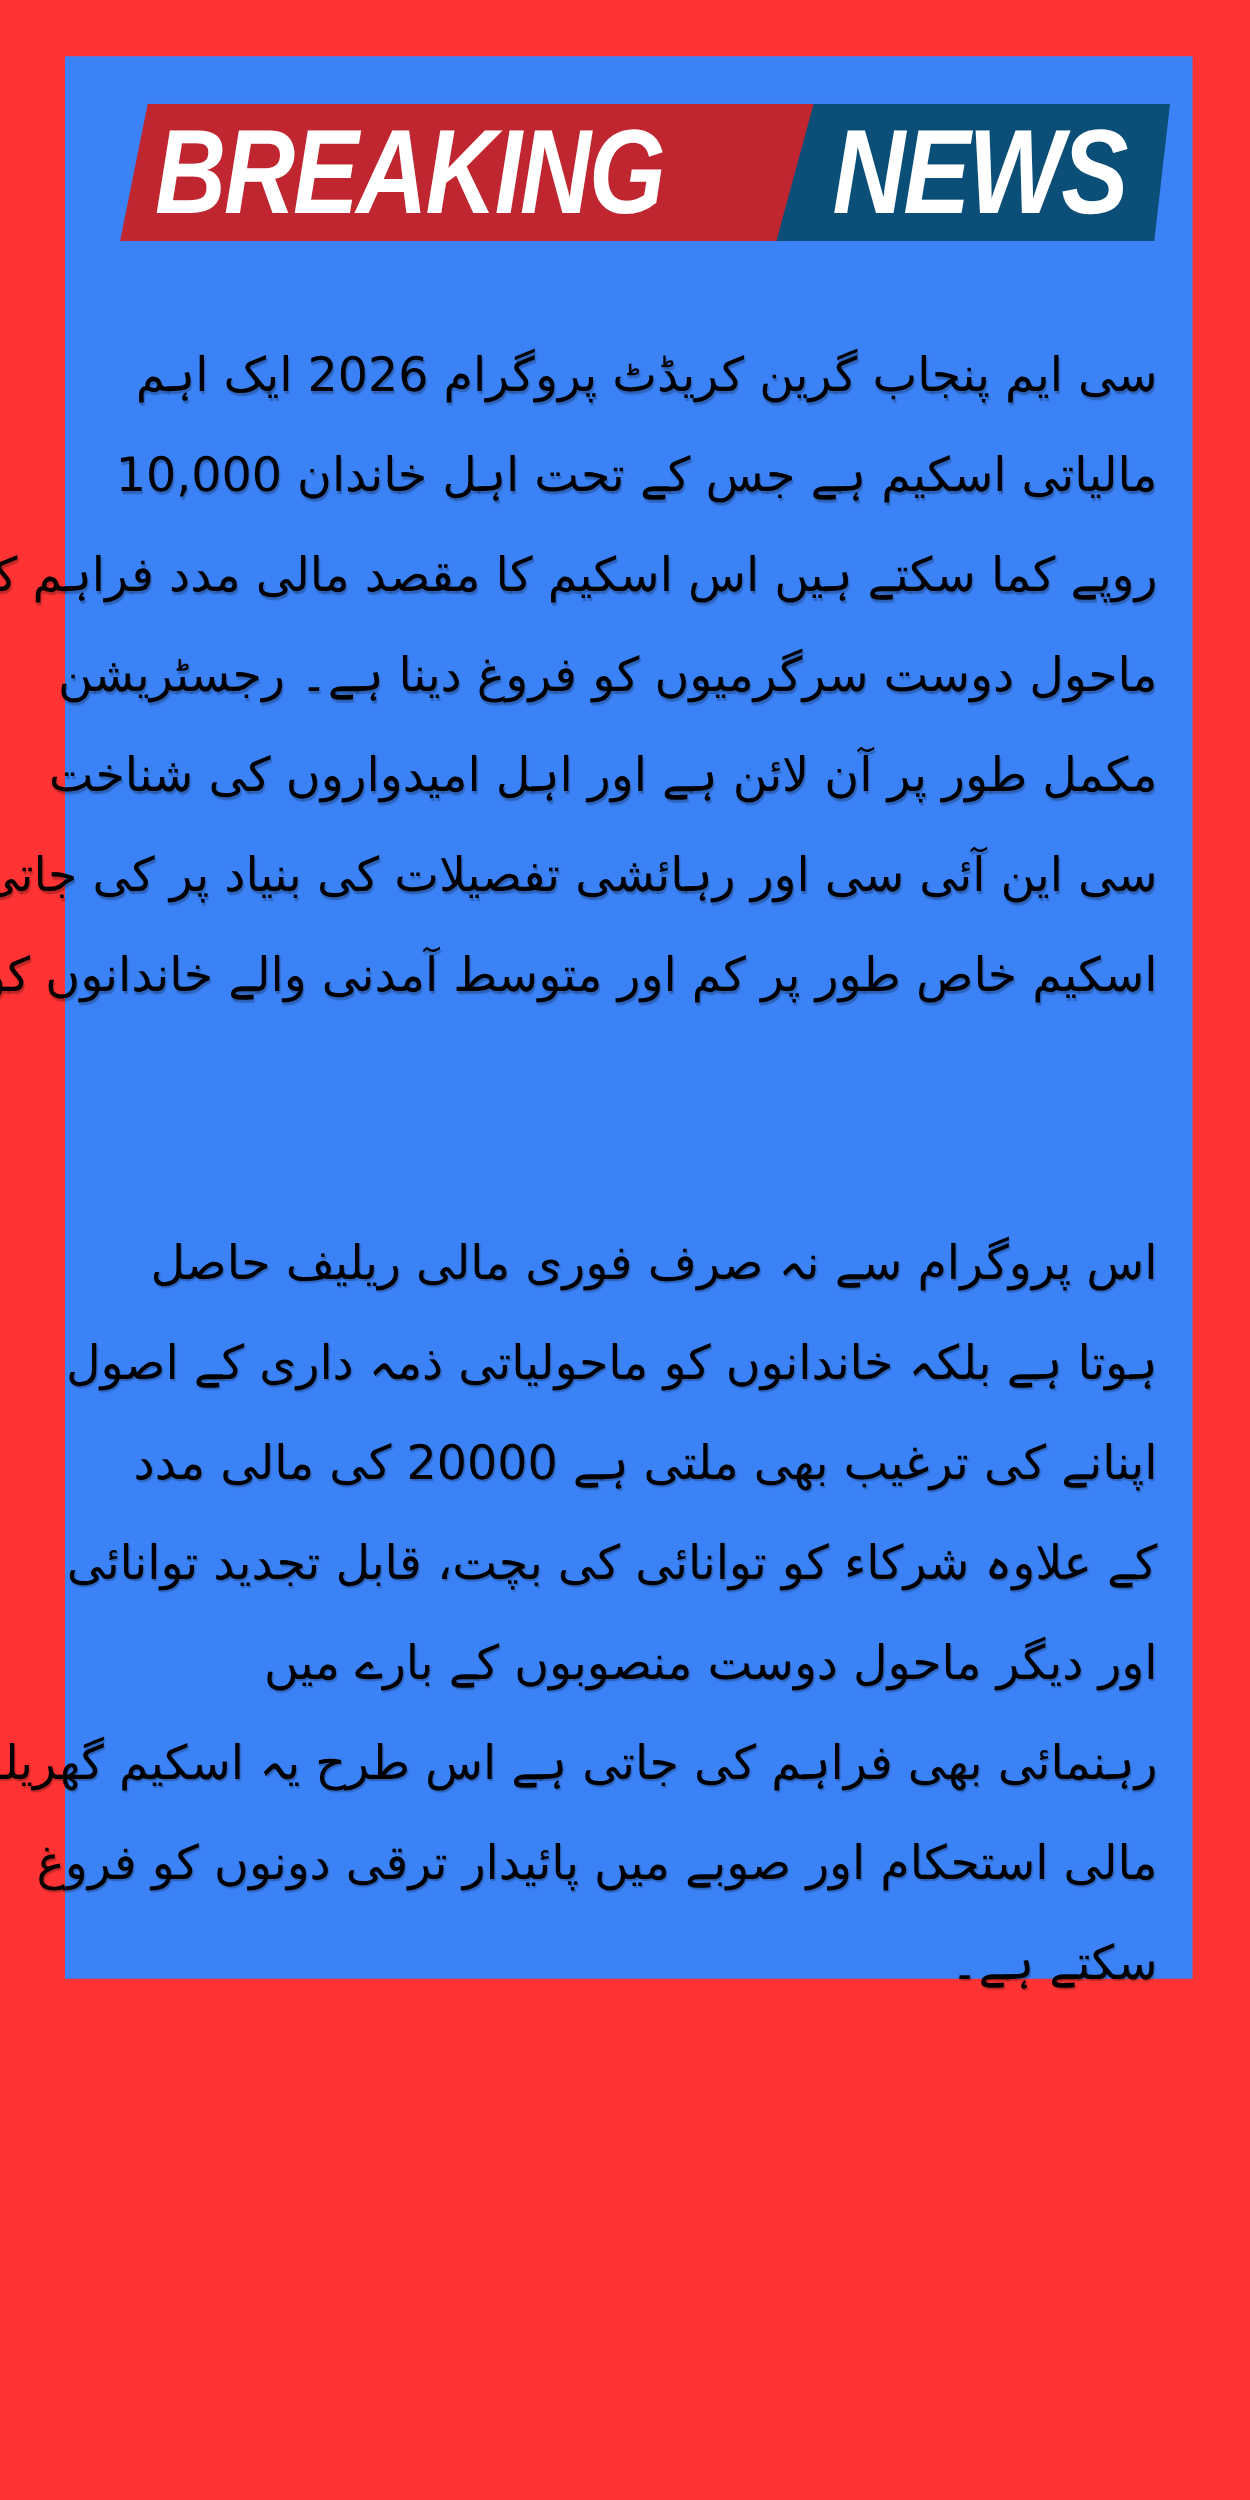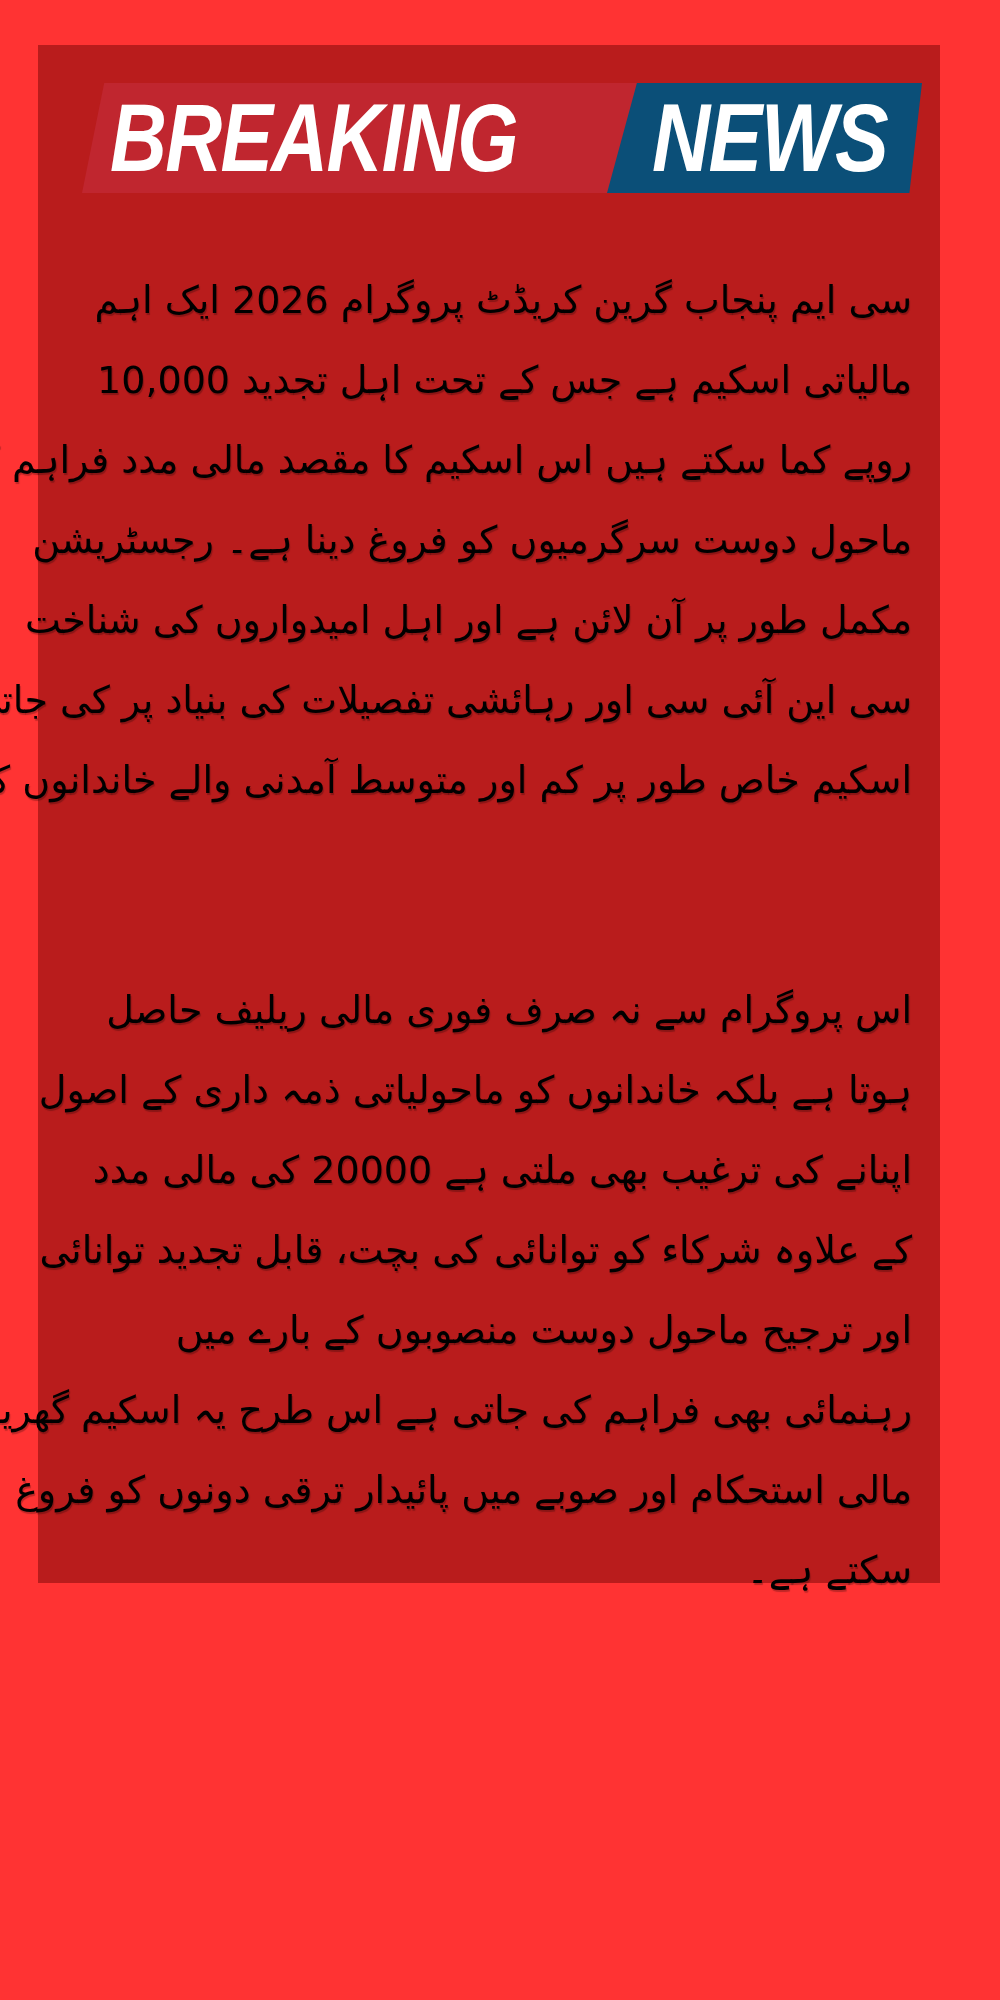--- a/index.html
+++ b/index.html
@@ -9,25 +9,25 @@
     body {
       width: 1000px;
       height: 2000px;
       background: #ff3333;
       position: relative;
       overflow: hidden;
       font-family: "DejaVu Sans", sans-serif;
     }
     .card {
       position: absolute;
-      left: 38px;
+      left: 52px;
       top: 45px;
       width: 902px;
       height: 1538px;
-      background: #b91c1c;
+      background: #3b82f6;
     }
     .banner {
       position: absolute;
       left: 44px;
       top: 38px;
       width: 840px;
       height: 110px;
     }
     .banner-red {
       position: absolute;
@@ -103,35 +103,35 @@
   <div class="banner">
     <div class="banner-red"></div>
     <div class="banner-blue"></div>
     <span class="banner-text breaking">BREAKING</span>
     <span class="banner-text news">NEWS</span>
   </div>
 
   <div class="article">
     <p class="para">
       <span class="line">سی ایم پنجاب گرین کریڈٹ پروگرام 2026 ایک اہم</span>
-      <span class="line">مالیاتی اسکیم ہے جس کے تحت اہل تجدید 10,000</span>
+      <span class="line">مالیاتی اسکیم ہے جس کے تحت اہل خاندان 10,000</span>
       <span class="line">روپے کما سکتے ہیں اس اسکیم کا مقصد مالی مدد فراہم کرنا اور</span>
       <span class="line">ماحول دوست سرگرمیوں کو فروغ دینا ہے۔ رجسٹریشن</span>
       <span class="line">مکمل طور پر آن لائن ہے اور اہل امیدواروں کی شناخت</span>
       <span class="line">سی این آئی سی اور رہائشی تفصیلات کی بنیاد پر کی جاتی ہے۔</span>
       <span class="line">اسکیم خاص طور پر کم اور متوسط آمدنی والے خاندانوں کو</span>
     </p>
 
     <div class="para-gap"></div>
 
     <p class="para">
       <span class="line">اس پروگرام سے نہ صرف فوری مالی ریلیف حاصل</span>
       <span class="line">ہوتا ہے بلکہ خاندانوں کو ماحولیاتی ذمہ داری کے اصول</span>
       <span class="line">اپنانے کی ترغیب بھی ملتی ہے 20000 کی مالی مدد</span>
       <span class="line">کے علاوہ شرکاء کو توانائی کی بچت، قابل تجدید توانائی</span>
-      <span class="line">اور ترجیح ماحول دوست منصوبوں کے بارے میں</span>
+      <span class="line">اور دیگر ماحول دوست منصوبوں کے بارے میں</span>
       <span class="line">رہنمائی بھی فراہم کی جاتی ہے اس طرح یہ اسکیم گھریلو</span>
       <span class="line">مالی استحکام اور صوبے میں پائیدار ترقی دونوں کو فروغ</span>
       <span class="line">سکتے ہے۔</span>
     </p>
   </div>
 
 </div>
 
 </body></html>

